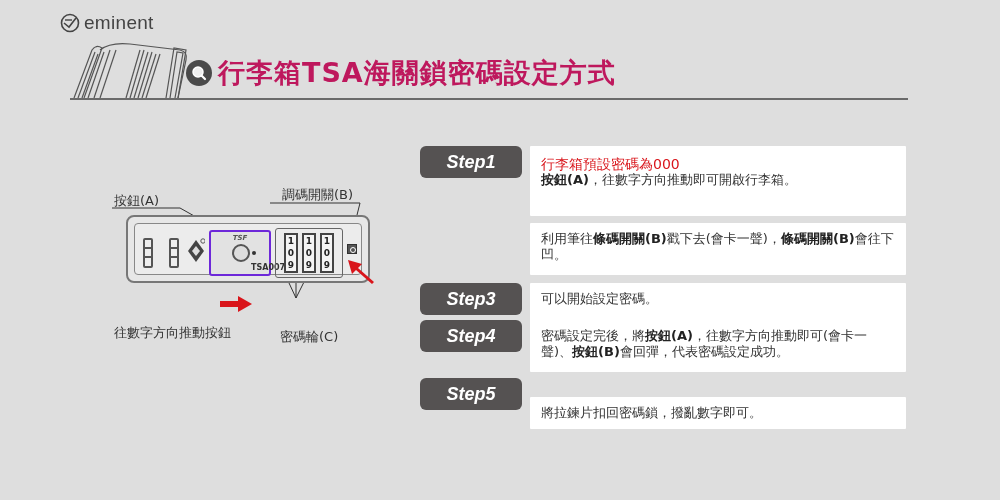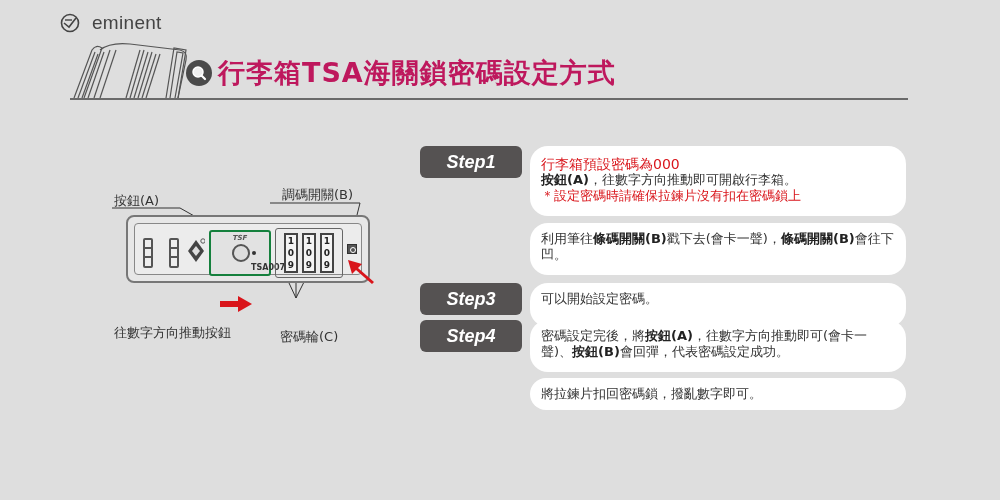--- a/index.html
+++ b/index.html
@@ -6,21 +6,21 @@
   html, body { width: 1000px; height: 500px; overflow: hidden; }
   body {
     background: #dedede;
     font-family: "DejaVu Sans", "Liberation Sans", sans-serif;
     position: relative;
     color: #333;
   }
   .abs { position: absolute; }
 
   
-  .logo { left: 60px; top: 12px; display: flex; align-items: center; gap: 12px; }
+  .logo { left: 60px; top: 12px; display: flex; align-items: center; gap: 4px; }
   .logo-mark { width: 20px; height: 20px; }
   .logo-text { font-family: "Liberation Sans", sans-serif; font-size: 19px; color: #444; letter-spacing: 0.3px; }
   .suitcase { left: 70px; top: 28px; width: 130px; height: 72px; }
   .title-wrap { left: 186px; top: 55px; display: flex; align-items: center; gap: 6px; }
   .search-badge {
     width: 26px; height: 26px; border-radius: 50%; background: #4a4a4a;
     display: flex; align-items: center; justify-content: center; position: relative;
   }
   .title-text { font-size: 27px; font-weight: bold; color: #be185d; letter-spacing: 1px; }
   .header-rule { left: 70px; top: 98px; width: 838px; height: 2px; background: #6a6a6a; }
@@ -38,21 +38,21 @@
   .slot {
     position: absolute; width: 10px; height: 30px; top: 14px;
     border: 2px solid #555; border-radius: 2px; background: #eee;
   }
   .slot::before, .slot::after {
     content: ""; position: absolute; left: 0; right: 0; height: 2px; background: #555;
   }
   .slot::before { top: 7px; } .slot::after { top: 16px; }
   .btn-a {
     position: absolute; left: 74px; top: 6px; width: 62px; height: 46px;
-    border: 2px solid #15803d; border-radius: 3px; background: #e2e2e2;
+    border: 2px solid #6d28d9; border-radius: 3px; background: #e2e2e2;
   }
   .btn-a-brand { position: absolute; left: 0; right: 0; top: 2px; text-align: center; font-size: 7px; font-style: italic; font-weight: bold; color: #555; }
   .btn-a-key { position: absolute; left: 21px; top: 12px; width: 18px; height: 18px; border-radius: 50%; border: 2px solid #555; background: #ddd; }
   .btn-a-key::after { content: ""; position: absolute; right: -8px; top: 5px; width: 4px; height: 4px; border-radius: 50%; background: #333; }
   .btn-a-model { position: absolute; left: 0; right: 0; bottom: 2px; text-align: center; font-size: 8px; font-weight: bold; color: #333; padding-left: 40px; }
   .wheels-frame { position: absolute; left: 140px; top: 4px; width: 68px; height: 50px; border: 1.5px solid #666; border-radius: 3px; }
   .wheel {
     position: absolute; top: 4px; width: 14px; height: 40px; border: 2px solid #444; background: #f4f4f4;
     display: flex; flex-direction: column; align-items: center; justify-content: space-around;
     font-size: 9px; font-weight: bold; line-height: 1; color: #222;
@@ -63,21 +63,21 @@
   
   .step-row { position: absolute; left: 420px; width: 486px; }
   .step-badge {
     position: absolute; left: 0; top: 0; width: 102px; height: 32px;
     background: #555252; border-radius: 6px; color: #fff;
     font-family: "Liberation Sans", sans-serif; font-weight: bold; font-style: italic;
     font-size: 18px; display: flex; align-items: center; justify-content: center;
   }
   .step-card {
     position: absolute; left: 110px; top: 0; right: 0; background: #fff;
-    border-radius: 18px; padding: 8px 12px 0 11px; font-size: 13px; line-height: 16px; color: #333;
+    border-radius: 1px; padding: 8px 12px 0 11px; font-size: 13px; line-height: 16px; color: #333;
   }
   .red { color: #d9151b; }
   .b { font-weight: bold; color: #222; }
 </style>
 </head>
 <body>
 
 <div class="abs logo">
   <svg class="logo-mark" viewBox="0 0 20 20">
     <circle cx="10" cy="10" r="8.5" fill="none" stroke="#444" stroke-width="1.6"></circle>
@@ -171,21 +171,20 @@
   <path d="M0 5 L18 5 L18 0 L32 8 L18 16 L18 11 L0 11 Z" fill="#d9151b"></path>
 </svg>
 <span class="abs lbl" style="left:280px;top:288px;margin-top:40px;">密碼輪(C)</span>
 <span class="abs lbl" style="left:114px;top:324px;">往數字方向推動按鈕</span>
 
 <div class="step-row" style="top:146px;height:70px;">
   <div class="step-badge">Step1</div>
   <div class="step-card" style="height:70px;padding-top:10px;">
     <div class="red" style="font-size:14px;">行李箱預設密碼為000</div>
     <div><span class="b">按鈕(A)</span><span>，往數字方向推動即可開啟行李箱。</span></div>
-    <div class="red">＊設定密碼時請確保拉鍊片沒有扣在密碼鎖上</div>
   </div>
 </div>
 
 <div class="step-row" style="top:223px;height:52px;">
   <div class="step-card" style="height:52px;">
     <span>利用筆往</span><span class="b">條碼開關(B)</span><span>戳下去(會卡一聲)，</span><span class="b">條碼開關(B)</span><span>會往下凹。</span>
   </div>
 </div>
 
 <div class="step-row" style="top:283px;height:32px;">
@@ -196,16 +195,17 @@
 </div>
 
 <div class="step-row" style="top:320px;height:52px;">
   <div class="step-badge">Step4</div>
   <div class="step-card" style="height:52px;">
     <span>密碼設定完後，將</span><span class="b">按鈕(A)</span><span>，往數字方向推動即可(會卡一聲)、</span><span class="b">按鈕(B)</span><span>會回彈，代表密碼設定成功。</span>
   </div>
 </div>
 
 <div class="step-row" style="top:378px;height:32px;">
-  <div class="step-card" style="height:32px;">
+  <div class="step-badge">Step5</div>
+  <div class="step-card" style="height:32px;margin-top:19px;">
     <span>將拉鍊片扣回密碼鎖，撥亂數字即可。</span>
   </div>
 </div>
 
 </body></html>

